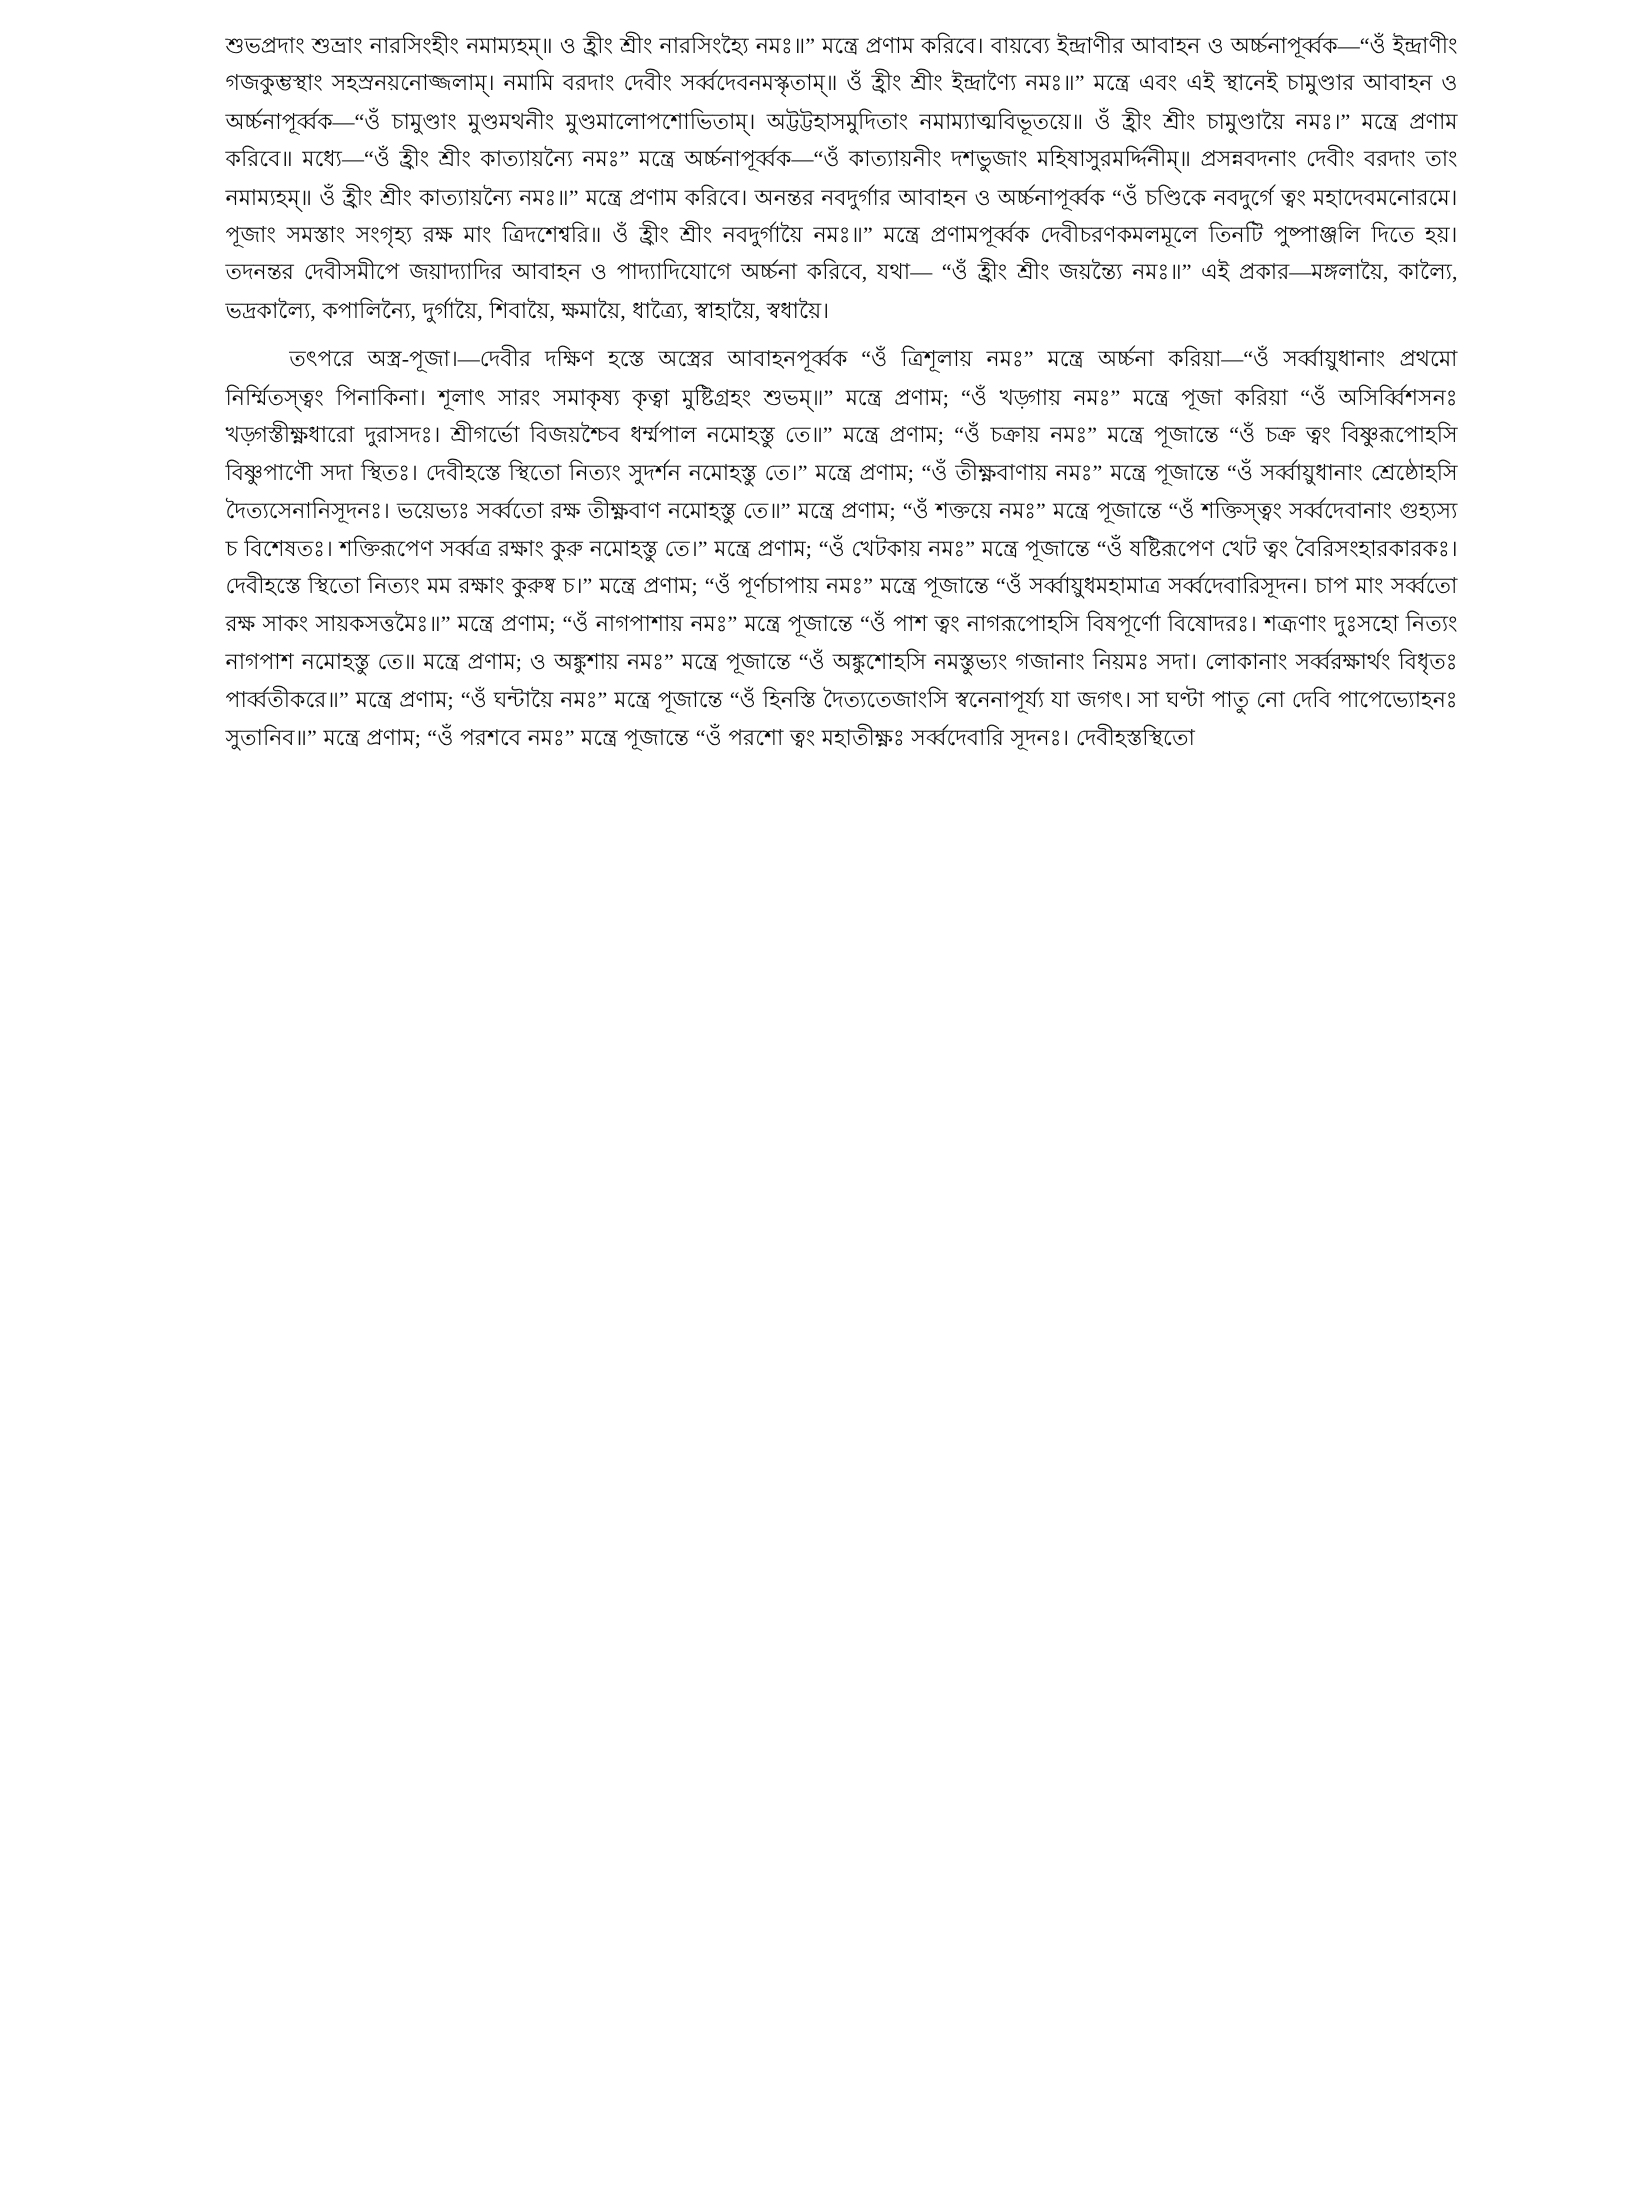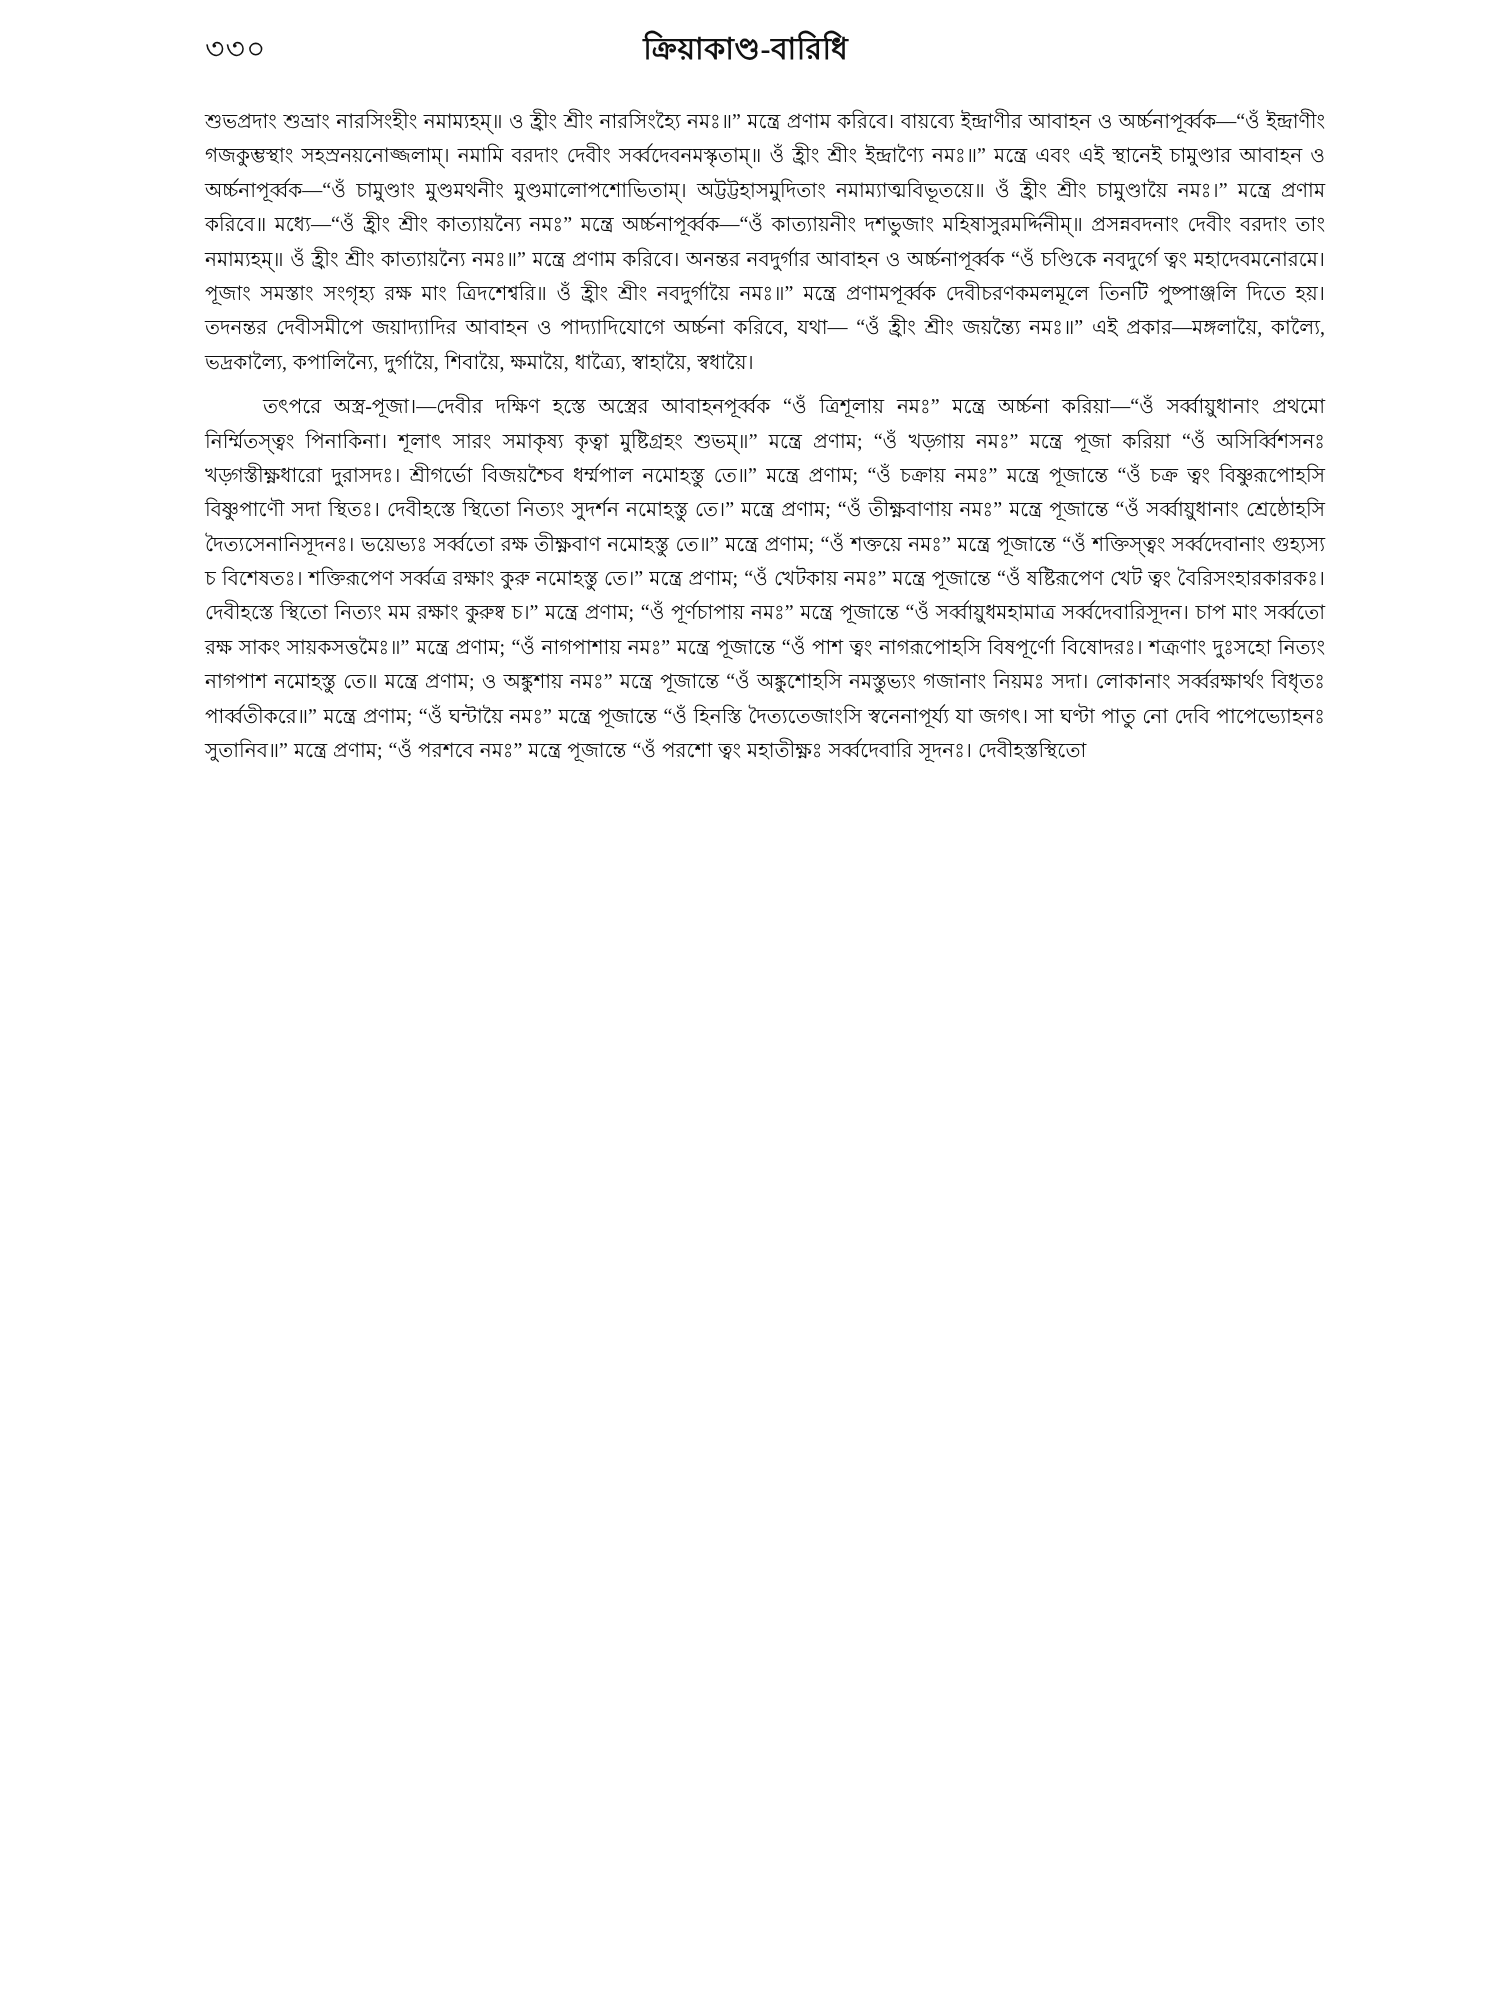--- a/index.html
+++ b/index.html
@@ -66,24 +66,20 @@
   .indent {
     text-indent: 58px;
   }
 </style>
 </head>
 <body>
 
 <div class="page">
   <div class="page-inner">
 
-    <div class="header-row">
-      <div class="folio">৩৩০</div>
-      <div class="running-title">ক্রিয়াকাণ্ড-বারিধি</div>
-    </div>
 
     <div class="body-text">
       <p>শুভপ্রদাং শুভ্রাং নারসিংহীং নমাম্যহম্॥ ও হ্রীং শ্রীং নারসিংহ্যৈ নমঃ॥” মন্ত্রে প্রণাম করিবে। বায়ব্যে ইন্দ্রাণীর আবাহন ও অর্চ্চনাপূর্ব্বক—“ওঁ ইন্দ্রাণীং গজকুম্ভস্থাং সহস্রনয়নোজ্জলাম্। নমামি বরদাং দেবীং সর্ব্বদেবনমস্কৃতাম্॥ ওঁ হ্রীং শ্রীং ইন্দ্রাণ্যৈ নমঃ॥” মন্ত্রে এবং এই স্থানেই চামুণ্ডার আবাহন ও অর্চ্চনাপূর্ব্বক—“ওঁ চামুণ্ডাং মুণ্ডমথনীং মুণ্ডমালোপশোভিতাম্। অট্টট্টহাসমুদিতাং নমাম্যাত্মবিভূতয়ে॥ ওঁ হ্রীং শ্রীং চামুণ্ডায়ৈ নমঃ।” মন্ত্রে প্রণাম করিবে॥ মধ্যে—“ওঁ হ্রীং শ্রীং কাত্যায়ন্যৈ নমঃ” মন্ত্রে অর্চ্চনাপূর্ব্বক—“ওঁ কাত্যায়নীং দশভুজাং মহিষাসুরমর্দ্দিনীম্॥ প্রসন্নবদনাং দেবীং বরদাং তাং নমাম্যহম্॥ ওঁ হ্রীং শ্রীং কাত্যায়ন্যৈ নমঃ॥” মন্ত্রে প্রণাম করিবে। অনন্তর নবদুর্গার আবাহন ও অর্চ্চনাপূর্ব্বক “ওঁ চণ্ডিকে নবদুর্গে ত্বং মহাদেবমনোরমে। পূজাং সমস্তাং সংগৃহ্য রক্ষ মাং ত্রিদশেশ্বরি॥ ওঁ হ্রীং শ্রীং নবদুর্গায়ৈ নমঃ॥” মন্ত্রে প্রণামপূর্ব্বক দেবীচরণকমলমূলে তিনটি পুষ্পাঞ্জলি দিতে হয়। তদনন্তর দেবীসমীপে জয়াদ্যাদির আবাহন ও পাদ্যাদিযোগে অর্চ্চনা করিবে, যথা— “ওঁ হ্রীং শ্রীং জয়ন্ত্যৈ নমঃ॥” এই প্রকার—মঙ্গলায়ৈ, কাল্যৈ, ভদ্রকাল্যৈ, কপালিন্যৈ, দুর্গায়ৈ, শিবায়ৈ, ক্ষমায়ৈ, ধাত্র্যৈ, স্বাহায়ৈ, স্বধায়ৈ।</p>
       <p class="indent">তৎপরে অস্ত্র-পূজা।—দেবীর দক্ষিণ হস্তে অস্ত্রের আবাহনপূর্ব্বক “ওঁ ত্রিশূলায় নমঃ” মন্ত্রে অর্চ্চনা করিয়া—“ওঁ সর্ব্বায়ুধানাং প্রথমো নির্ম্মিতস্ত্বং পিনাকিনা। শূলাৎ সারং সমাকৃষ্য কৃত্বা মুষ্টিগ্রহং শুভম্॥” মন্ত্রে প্রণাম; “ওঁ খড়্গায় নমঃ” মন্ত্রে পূজা করিয়া “ওঁ অসির্ব্বিশসনঃ খড়্গস্তীক্ষ্ণধারো দুরাসদঃ। শ্রীগর্ভো বিজয়শ্চৈব ধর্ম্মপাল নমোহস্তু তে॥” মন্ত্রে প্রণাম; “ওঁ চক্রায় নমঃ” মন্ত্রে পূজান্তে “ওঁ চক্র ত্বং বিষ্ণুরূপোহসি বিষ্ণুপাণৌ সদা স্থিতঃ। দেবীহস্তে স্থিতো নিত্যং সুদর্শন নমোহস্তু তে।” মন্ত্রে প্রণাম; “ওঁ তীক্ষ্ণবাণায় নমঃ” মন্ত্রে পূজান্তে “ওঁ সর্ব্বায়ুধানাং শ্রেষ্ঠোহসি দৈত্যসেনানিসূদনঃ। ভয়েভ্যঃ সর্ব্বতো রক্ষ তীক্ষ্ণবাণ নমোহস্তু তে॥” মন্ত্রে প্রণাম; “ওঁ শক্তয়ে নমঃ” মন্ত্রে পূজান্তে “ওঁ শক্তিস্ত্বং সর্ব্বদেবানাং গুহ্যস্য চ বিশেষতঃ। শক্তিরূপেণ সর্ব্বত্র রক্ষাং কুরু নমোহস্তু তে।” মন্ত্রে প্রণাম; “ওঁ খেটকায় নমঃ” মন্ত্রে পূজান্তে “ওঁ ষষ্টিরূপেণ খেট ত্বং বৈরিসংহারকারকঃ। দেবীহস্তে স্থিতো নিত্যং মম রক্ষাং কুরুষ্ব চ।” মন্ত্রে প্রণাম; “ওঁ পূর্ণচাপায় নমঃ” মন্ত্রে পূজান্তে “ওঁ সর্ব্বায়ুধমহামাত্র সর্ব্বদেবারিসূদন। চাপ মাং সর্ব্বতো রক্ষ সাকং সায়কসত্তমৈঃ॥” মন্ত্রে প্রণাম; “ওঁ নাগপাশায় নমঃ” মন্ত্রে পূজান্তে “ওঁ পাশ ত্বং নাগরূপোহসি বিষপূর্ণো বিষোদরঃ। শত্রূণাং দুঃসহো নিত্যং নাগপাশ নমোহস্তু তে॥ মন্ত্রে প্রণাম; ও অঙ্কুশায় নমঃ” মন্ত্রে পূজান্তে “ওঁ অঙ্কুশোহসি নমস্তুভ্যং গজানাং নিয়মঃ সদা। লোকানাং সর্ব্বরক্ষার্থং বিধৃতঃ পার্ব্বতীকরে॥” মন্ত্রে প্রণাম; “ওঁ ঘন্টায়ৈ নমঃ” মন্ত্রে পূজান্তে “ওঁ হিনস্তি দৈত্যতেজাংসি স্বনেনাপূর্য্য যা জগৎ। সা ঘণ্টা পাতু নো দেবি পাপেভ্যোহনঃ সুতানিব॥” মন্ত্রে প্রণাম; “ওঁ পরশবে নমঃ” মন্ত্রে পূজান্তে “ওঁ পরশো ত্বং মহাতীক্ষ্ণঃ সর্ব্বদেবারি সূদনঃ। দেবীহস্তস্থিতো</p>
     </div>
 
   </div>
 </div>
 
 </body></html>

